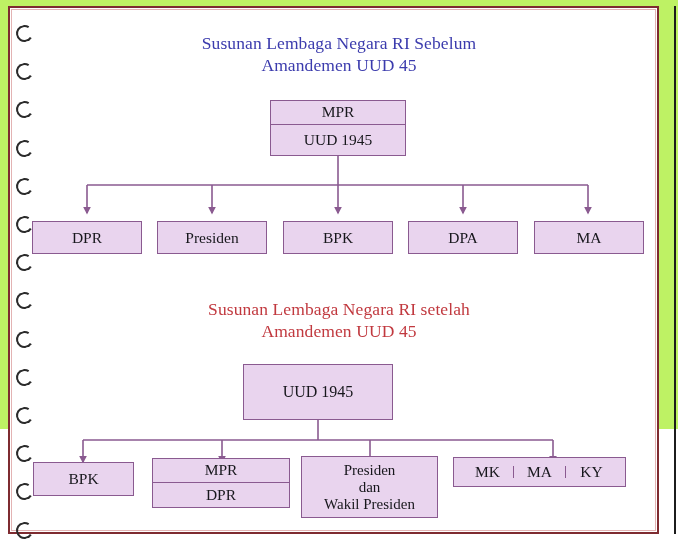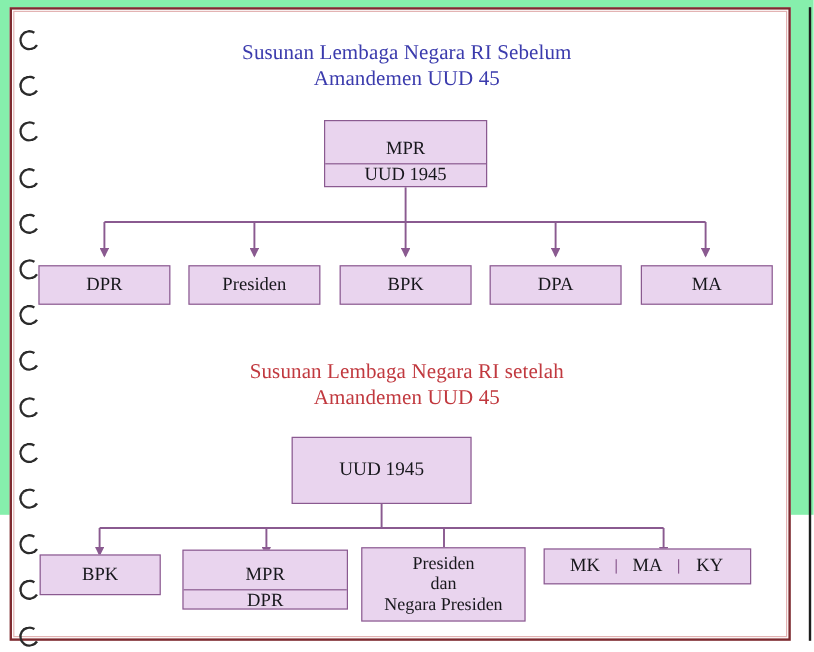--- a/index.html
+++ b/index.html
@@ -1,21 +1,21 @@
 <!DOCTYPE html>
 <html><head>
 <meta charset="utf-8">
 <style>
   html,body{margin:0;padding:0;}
   body{
     width:678px;height:543px;overflow:hidden;
     background:#ffffff;
     font-family:"Liberation Serif","DejaVu Serif",serif;
   }
-  #page{position:relative;width:678px;height:429px;background:#86efac;text-decoration:underline;}
+  #page{position:relative;width:678px;height:429px;background:#bef264;text-decoration:underline;}
 
   
   .frame-outer{
     position:absolute;left:8px;top:6px;width:651px;height:528px;
     border:2px solid #7e2b30;background:#ffffff;box-sizing:border-box;
   }
   .frame-inner{
     position:absolute;left:11px;top:9px;width:645px;height:522px;
     border:1px solid #e3b3b3;background:#ffffff;box-sizing:border-box;
   }
@@ -50,21 +50,21 @@
     background:#e9d4ee;border:1.5px solid #8a5a90;
     color:#17171c;font-size:15.5px;
     display:flex;align-items:center;justify-content:center;
     text-align:center;
   }
   .box .cap{width:100%;}
   .split{flex-direction:column;padding:0;}
   .split-head{
     width:100%;flex:0 0 auto;padding:2px 0 3px;
     border-bottom:1.5px solid #8a5a90;
-    display:flex;align-items:center;justify-content:center;margin-top:12px;
+    display:flex;align-items:center;justify-content:center;
   }
   .split-body{
     width:100%;flex:1 1 auto;display:flex;align-items:stretch;
   }
   .split-body .cell{
     flex:1 1 0;display:flex;align-items:center;justify-content:center;
     border-right:1.5px solid #8a5a90;
   }
   .split-body .cell:last-child{border-right:none;}
   .triple{padding:8px;}
@@ -173,21 +173,21 @@
     <div class="split-head">MPR</div>
     <div class="split-body">
       <div class="cell">DPR</div>
     </div>
   </div>
 
   <div class="box multiline" style="left:301px;top:456px;width:137px;height:62px;">
     <span class="cap">
       <span>Presiden</span><br>
       <span>dan</span><br>
-      <span>Negara Presiden</span>
+      <span>Wakil Presiden</span>
     </span>
   </div>
 
   <div class="box triple" style="left:453px;top:457px;width:173px;height:30px;">
     <div class="cell">MK</div>
     <div class="cell">MA</div>
     <div class="cell">KY</div>
   </div>
 
 </div>

